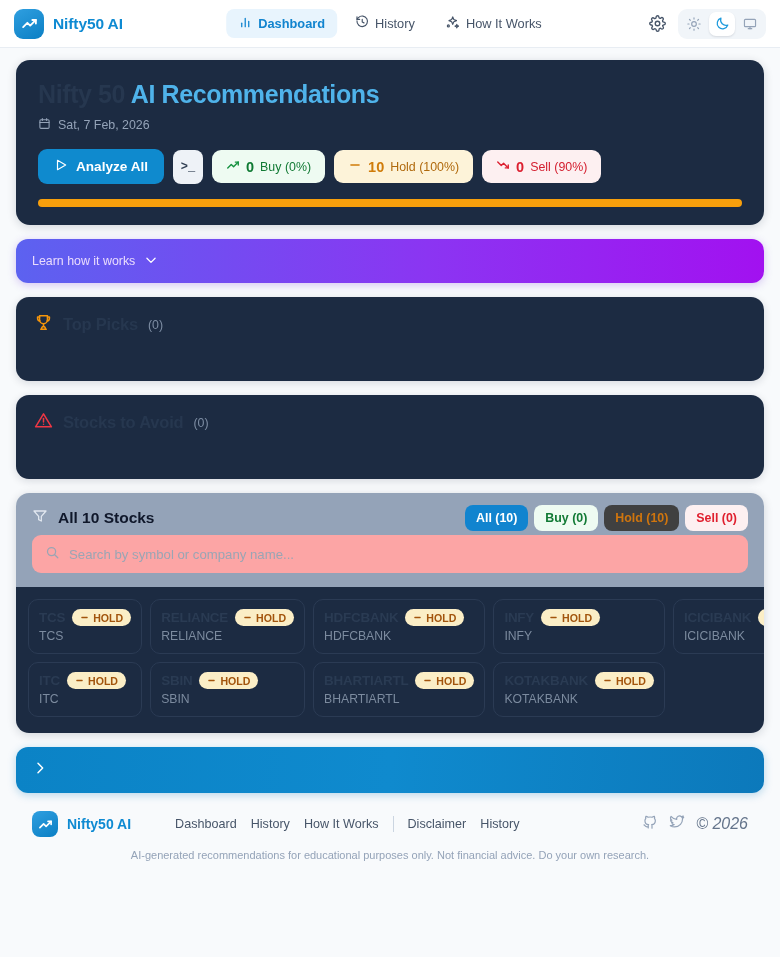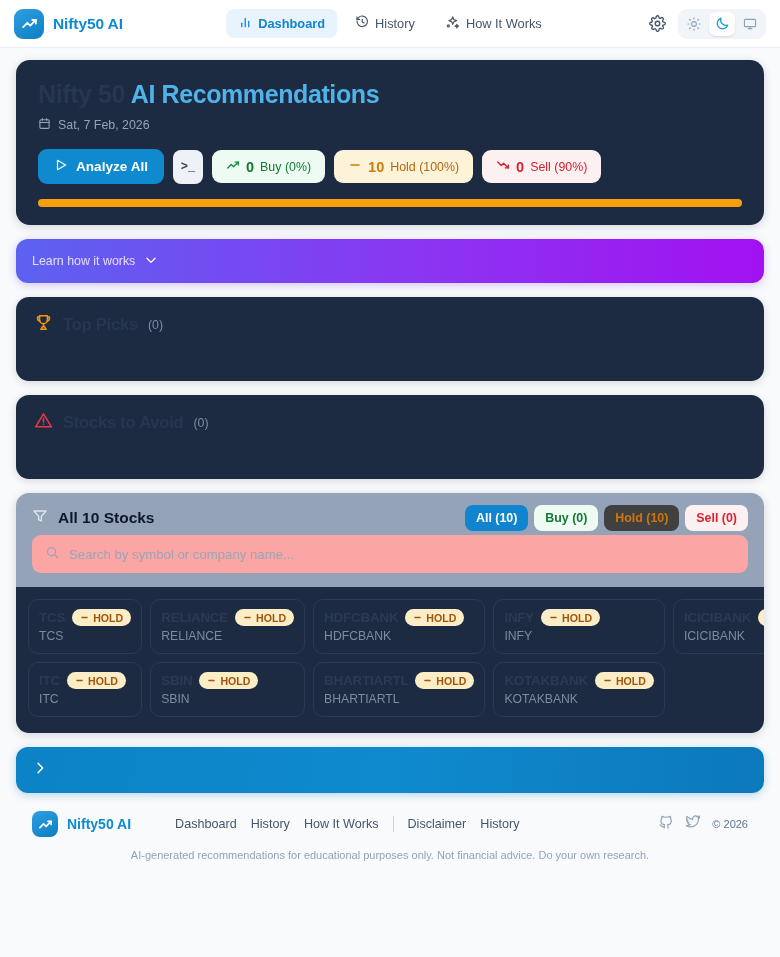--- a/index.html
+++ b/index.html
@@ -198,21 +198,21 @@
   .f-logo {
     width: 26px; height: 26px; border-radius: 8px;
     background: linear-gradient(150deg, #2f9fe0 0%, #0b7fc4 100%);
     display: flex; align-items: center; justify-content: center;
   }
   .f-name { font-size: 14px; font-weight: bold; color: #0e8ad2; }
   .f-links { display: flex; align-items: center; gap: 14px; margin-left: 28px; }
   .f-link { font-size: 12.6px; color: #475569; }
   .f-div { width: 1px; height: 16px; background: #cbd5e1; }
   .f-social { margin-left: auto; display: flex; align-items: center; gap: 11px; color: #94a3b8; }
-  .f-copy { font-size: 11px; color: #64748b; }
+  .f-copy { font-size: 16px; color: #64748b; font-style: italic; }
   .f-note { margin-top: 12px; text-align: center; font-size: 11px; color: #94a3b8; }
 </style>
 </head>
 <body>
 
 <div class="navbar">
   <div class="brand">
     <span class="brand-logo">
       <svg width="17" height="17" viewBox="0 0 24 24" fill="none" stroke="#ffffff" stroke-width="2.6" stroke-linecap="round" stroke-linejoin="round">
           <polyline points="3 17 9 11 13 15 21 7"></polyline>

